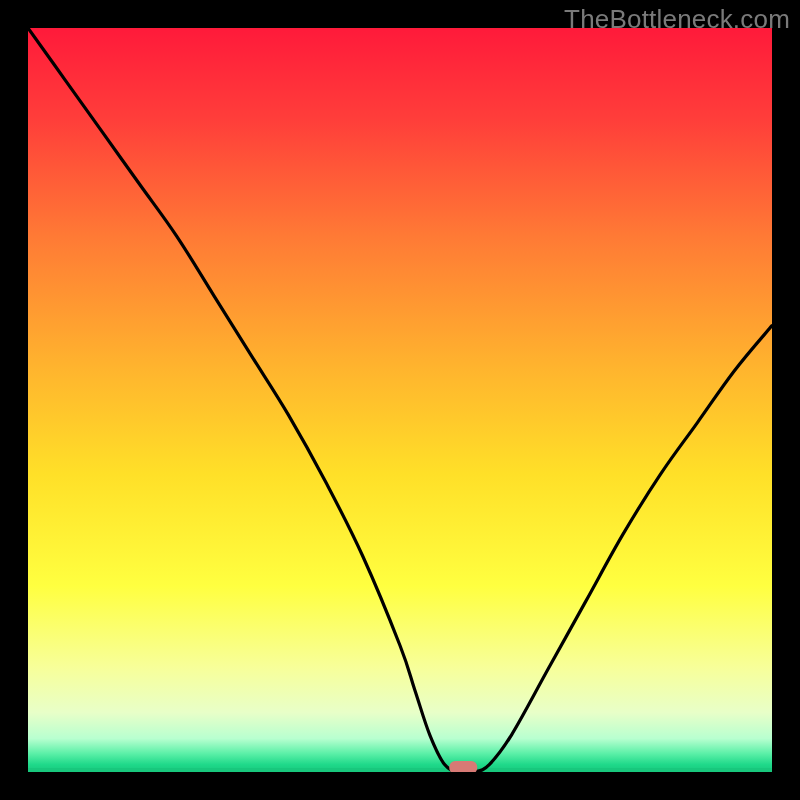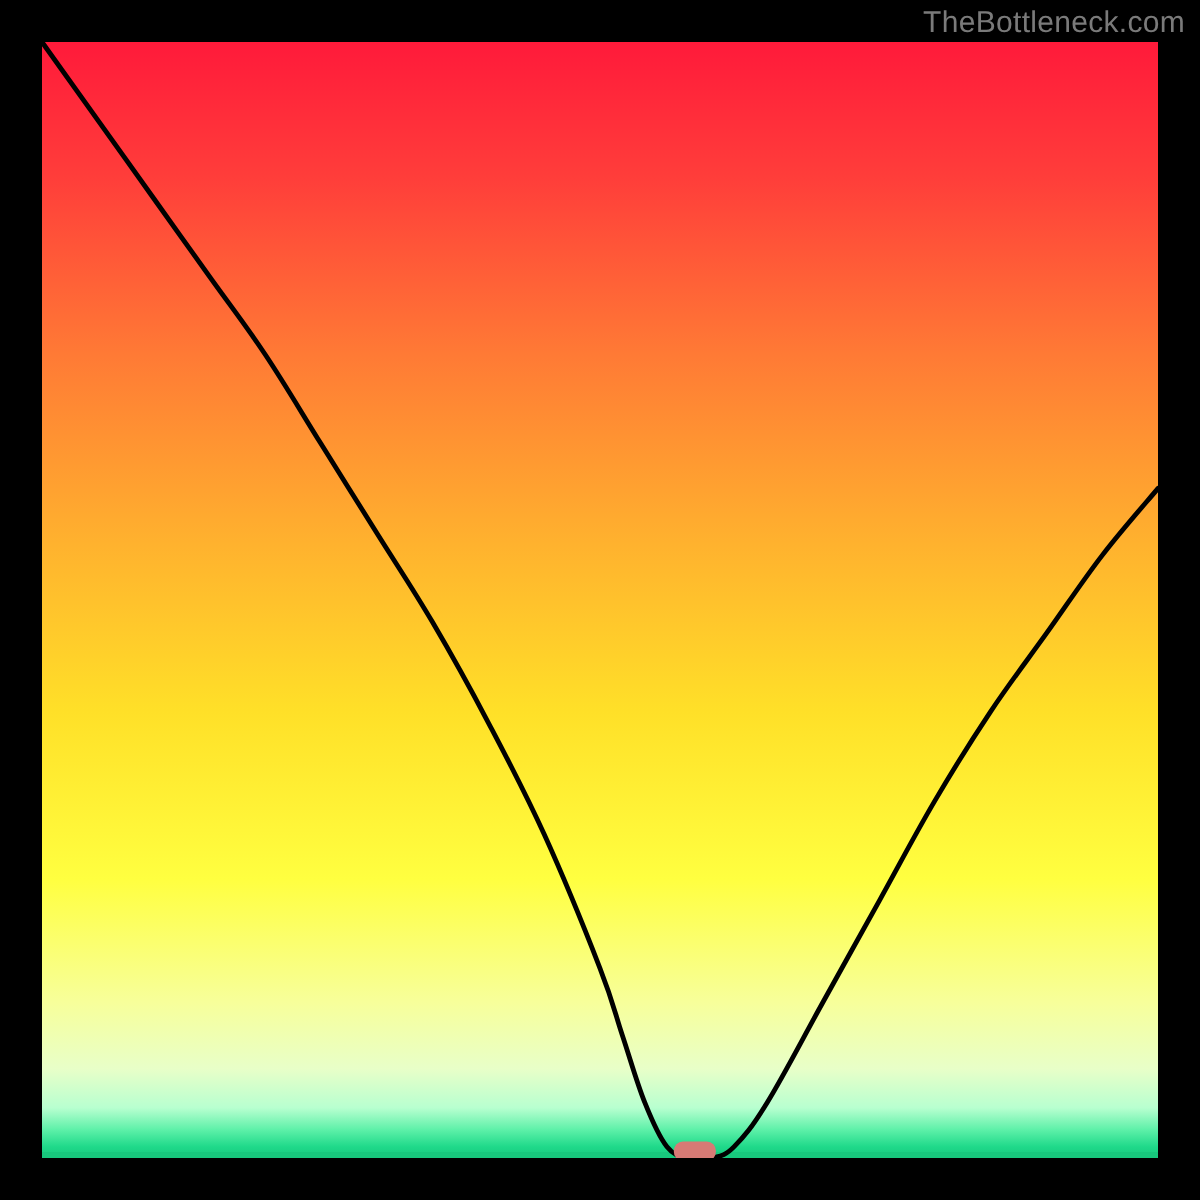--- a/index.html
+++ b/index.html
@@ -17,21 +17,21 @@
     top: 28px;
     width: 744px;
     height: 744px;
     background: #000;
   }
   .attribution {
     position: absolute;
     top: 4px;
     right: 10px;
     color: #7a7a7a;
-    font-size: 20px;
+    font-size: 26px;
     font-weight: 500;
     letter-spacing: 0.2px;
     z-index: 10;
   }
   svg {
     display: block;
   }
 </style>
 </head>
 <body>

